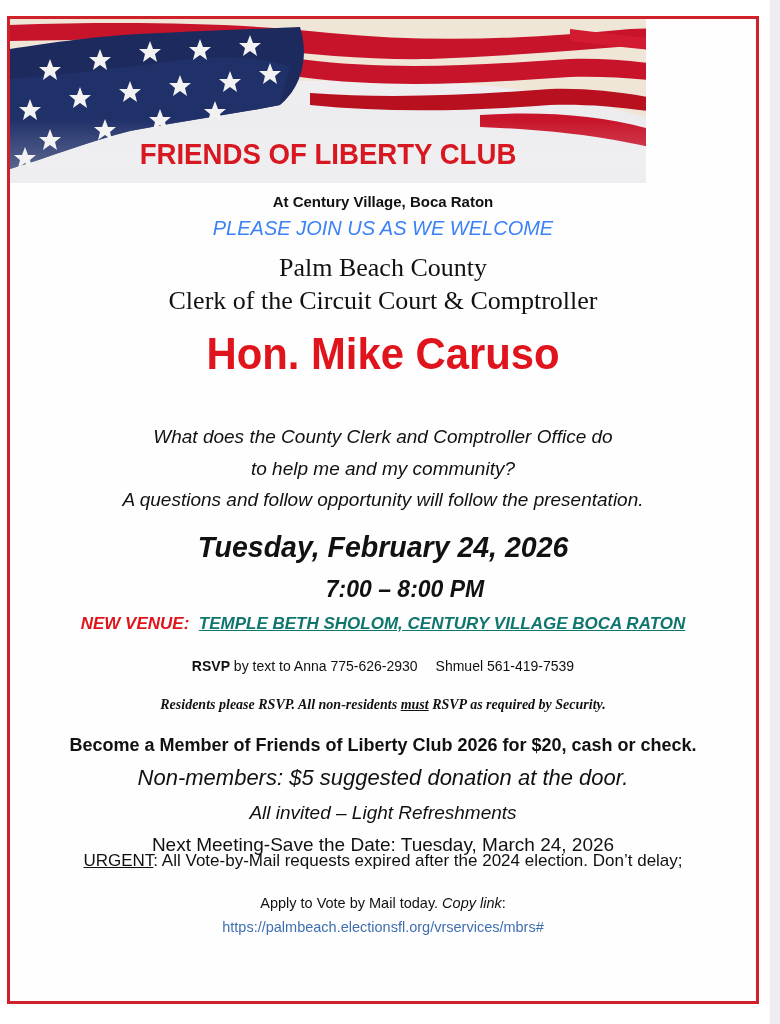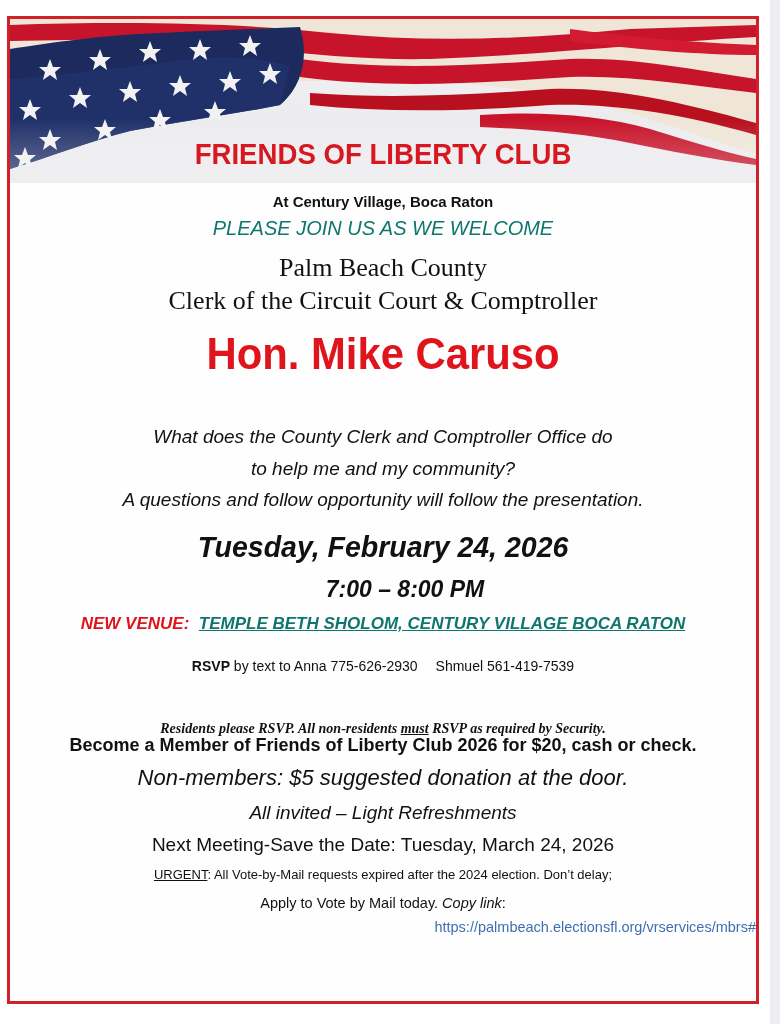--- a/index.html
+++ b/index.html
@@ -11,60 +11,60 @@
   }
   .right-strip {
     position: absolute; left: 770px; top: 0; width: 10px; height: 1024px;
     background: #eeeef2;
   }
   .frame {
     position: absolute; left: 7px; top: 16px; width: 746px; height: 982px;
     border: 3px solid #d0202a; background: #fffefe;
   }
   .banner {
-    position: absolute; left: 0; top: 0; width: 746px; height: 164px;
+    position: absolute; left: 0; top: 0; width: 636px; height: 164px;
     overflow: hidden;
     background: linear-gradient(180deg, #f4f4f6 0%, #ececef 60%, #eeeef1 100%);
   }
   .banner svg { position: absolute; left: 0; top: 0; }
   .club-title {
     position: absolute; left: 0; right: 0; top: 118px; text-align: center;
     font-family: "Liberation Sans", sans-serif; font-weight: bold;
     font-size: 30px; color: #d81820; letter-spacing: 0px;
     transform: scaleX(0.92);
   }
   .content { position: absolute; left: 0; top: 164px; width: 746px; text-align: center; }
   .line { position: absolute; left: 0; right: 0; text-align: center; white-space: nowrap; }
   .at-cv { top: 10px; font-weight: bold; font-size: 15px; }
-  .please { top: 34px; font-style: italic; font-size: 20px; color: #0f766e; }
+  .please { top: 34px; font-style: italic; font-size: 20px; color: #3b82f6; }
   .pbc { top: 70px; font-family: "Liberation Serif", serif; font-size: 26px; color: #111; }
   .clerk { top: 103px; font-family: "Liberation Serif", serif; font-size: 26px; color: #111; }
   .honoree { top: 146px; font-weight: bold; font-size: 44px; color: #e0141c; transform: scaleX(0.95); }
   .q1 { top: 243px; font-style: italic; font-size: 19px; }
   .q2 { top: 275px; font-style: italic; font-size: 19px; }
   .q3 { top: 306px; font-style: italic; font-size: 19px; }
   .date { top: 347px; font-style: italic; font-weight: bold; font-size: 30px; transform: scaleX(0.95); }
   .time { top: 393px; font-style: italic; font-weight: bold; font-size: 23px; padding-left: 44px; }
   .venue { top: 431px; font-style: italic; font-weight: bold; font-size: 17px; }
   .venue .lbl { color: #e0141c; }
   .venue .place { text-decoration: underline; color: #0f766e; }
   .rsvp { top: 475px; font-size: 14px; }
   .rsvp b { font-weight: bold; }
   .rsvp .gap { display: inline-block; width: 18px; }
-  .residents { top: 514px; font-family: "Liberation Serif", serif; font-style: italic; font-weight: bold; font-size: 14px; margin-top: 24px; }
+  .residents { top: 514px; font-family: "Liberation Serif", serif; font-style: italic; font-weight: bold; font-size: 14px; }
   .residents u { text-decoration: underline; }
   .member { top: 552px; font-weight: bold; font-size: 18px; }
   .nonmember { top: 582px; font-style: italic; font-size: 22px; }
   .invited { top: 619px; font-style: italic; font-size: 19px; }
   .nextmeet { top: 651px; font-size: 19px; }
-  .urgent { top: 684px; font-size: 13px; }
+  .urgent { top: 668px; font-size: 17px; }
   .urgent u { text-decoration: underline; }
   .apply { top: 712px; font-size: 14.5px; }
   .apply i { font-style: italic; margin-top: 40px; }
-  .link { top: 736px; font-size: 14.5px; color: #3f6fb0; text-align: right; }
+  .link { top: 736px; font-size: 14.5px; color: #3f6fb0; }
 </style>
 </head>
 <body>
 
 <div class="right-strip"></div>
 
 <div class="frame">
 
   <div class="banner">
     <svg width="746" height="164" viewBox="0 0 746 164">

